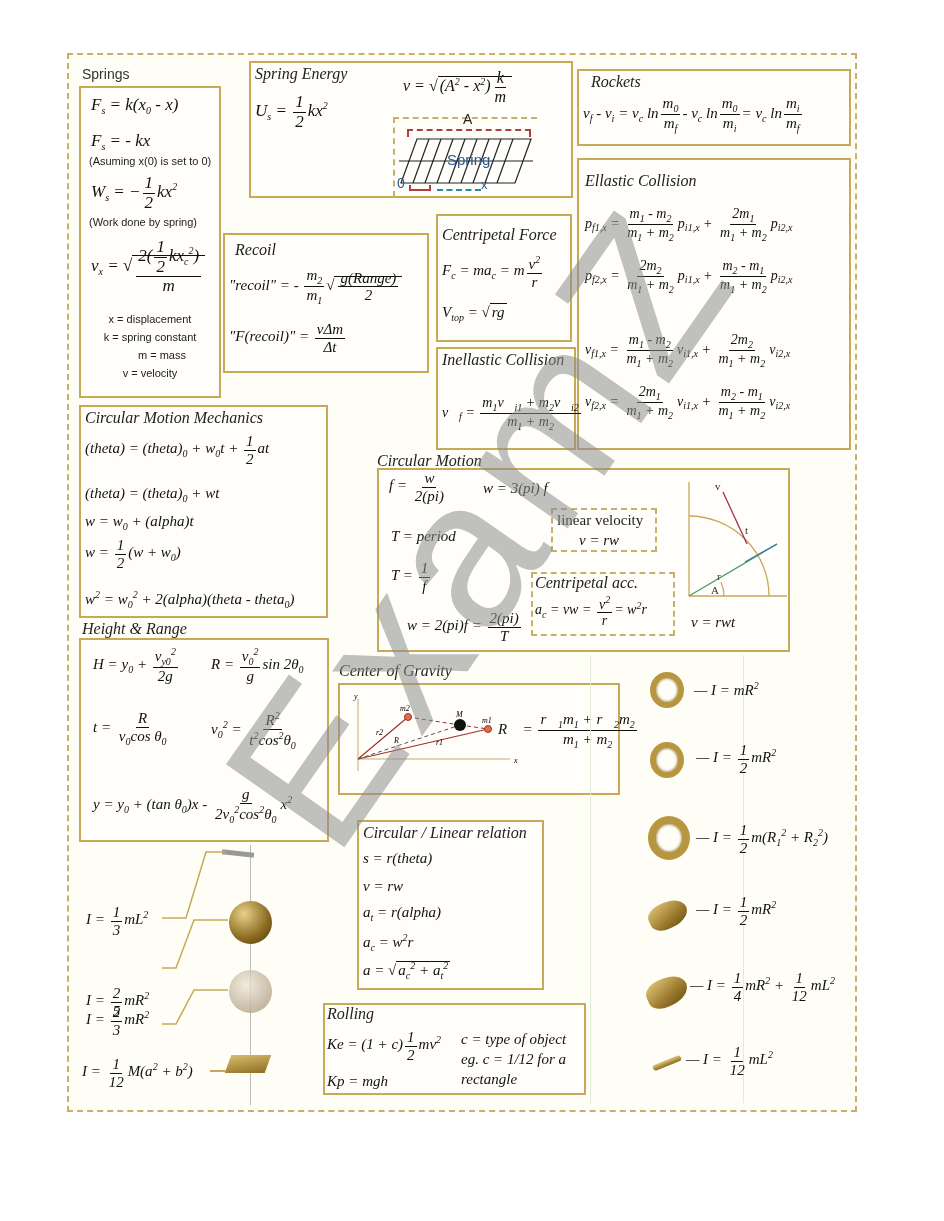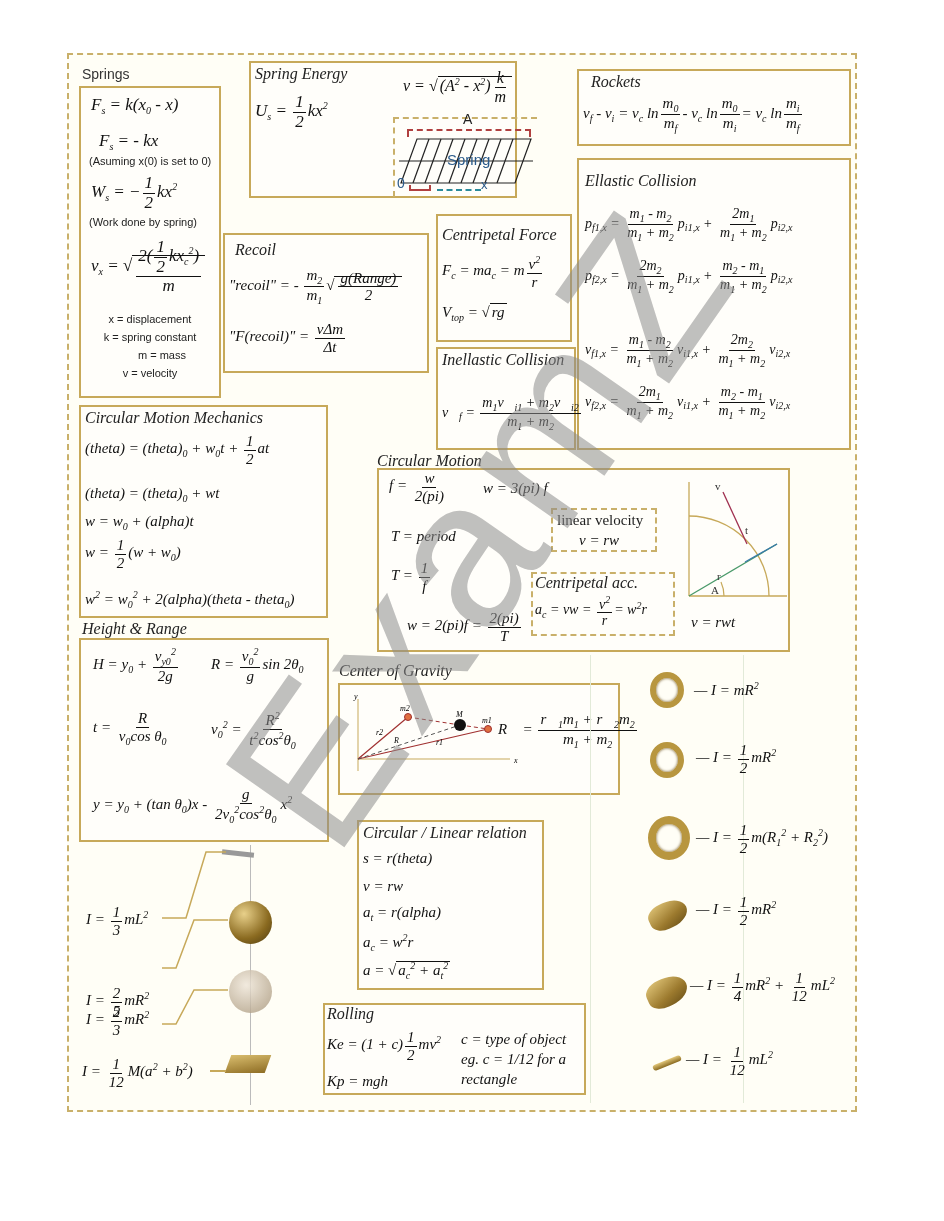--- a/index.html
+++ b/index.html
@@ -38,41 +38,41 @@
   .obj-box { position: absolute; background: linear-gradient(170deg, #d9bd6e, #8e6d24); transform: skewX(-20deg); }
 </style>
 </head>
 <body>
 
 <div class="sheet"></div>
 
 <div class="outer-label title sans" style="left:82px;top:66px;font-size:14px;">Springs</div>
 <div class="box" style="left:79px;top:86px;width:142px;height:312px;">
   <div class="eq" style="left:10px;top:8px;font-size:17px;">F<sub>s</sub> = k(x<sub>0</sub> - x)</div>
-  <div class="eq" style="left:18px;top:44px;font-size:17px;font-style:italic;">F<sub>s</sub> = - kx</div>
+  <div class="eq" style="left:10px;top:44px;font-size:17px;font-style:italic;">F<sub>s</sub> = - kx</div>
   <div class="note" style="left:8px;top:67px;">(Asuming x(0) is set to 0)</div>
   <div class="eq" style="left:10px;top:86px;font-size:17px;">W<sub>s</sub> = −<span class="frac">
         <span class="num">1</span>
         <span class="den">2</span>
       </span>kx<sup>2</sup></div>
   <div class="note" style="left:8px;top:128px;">(Work done by spring)</div>
   <div class="eq" style="left:10px;top:150px;font-size:17px;">v<sub>x</sub> = √<span class="sqrt"><span class="frac">
           <span class="num">2(<span class="frac">
               <span class="num">1</span>
               <span class="den">2</span>
             </span>kx<sub>c</sub><sup>2</sup>)</span>
           <span class="den">m</span>
         </span></span></div>
   <div class="note" style="left:0;width:138px;text-align:center;top:225px;">x = displacement</div>
   <div class="note" style="left:0;width:138px;text-align:center;top:243px;">k = spring constant</div>
   <div class="note" style="left:0;width:138px;text-align:center;top:261px;padding-left:24px;">m = mass</div>
   <div class="note" style="left:0;width:138px;text-align:center;top:279px;">v = velocity</div>
 </div>
 
-<div class="box" style="left:249px;top:61px;width:268px;height:137px;">
+<div class="box" style="left:249px;top:61px;width:324px;height:137px;">
   <div class="title" style="position:absolute;left:4px;top:2px;">Spring Energy</div>
   <div class="eq" style="left:4px;top:30px;font-size:17px;">U<sub>s</sub> = <span class="frac">
         <span class="num">1</span>
         <span class="den">2</span>
       </span>kx<sup>2</sup></div>
   <div class="eq" style="left:152px;top:6px;font-size:16px;">v = √<span class="sqrt">(A<sup>2</sup> - x<sup>2</sup>)<span class="frac">
           <span class="num">k</span>
           <span class="den">m</span>
         </span></span></div>
 

